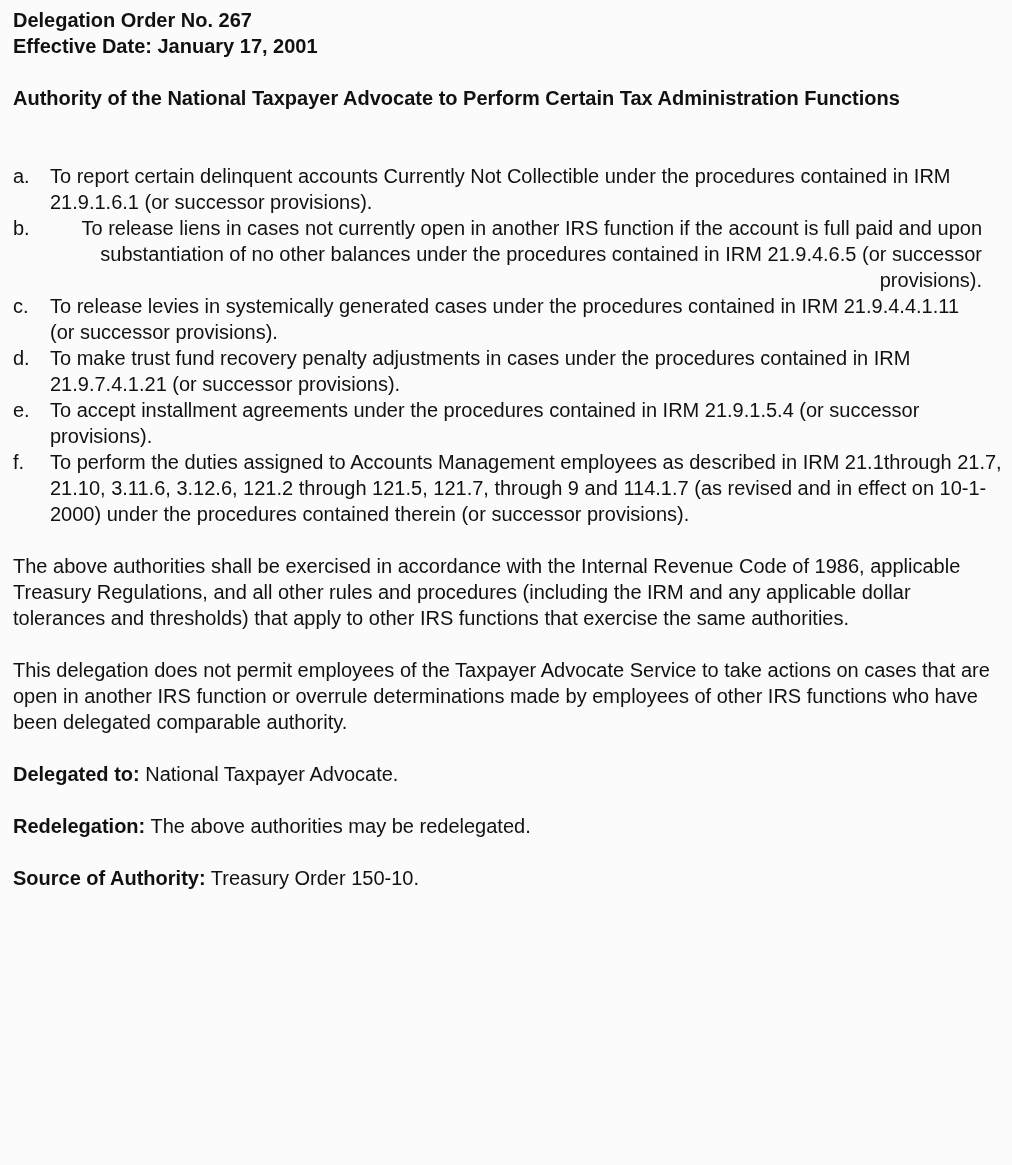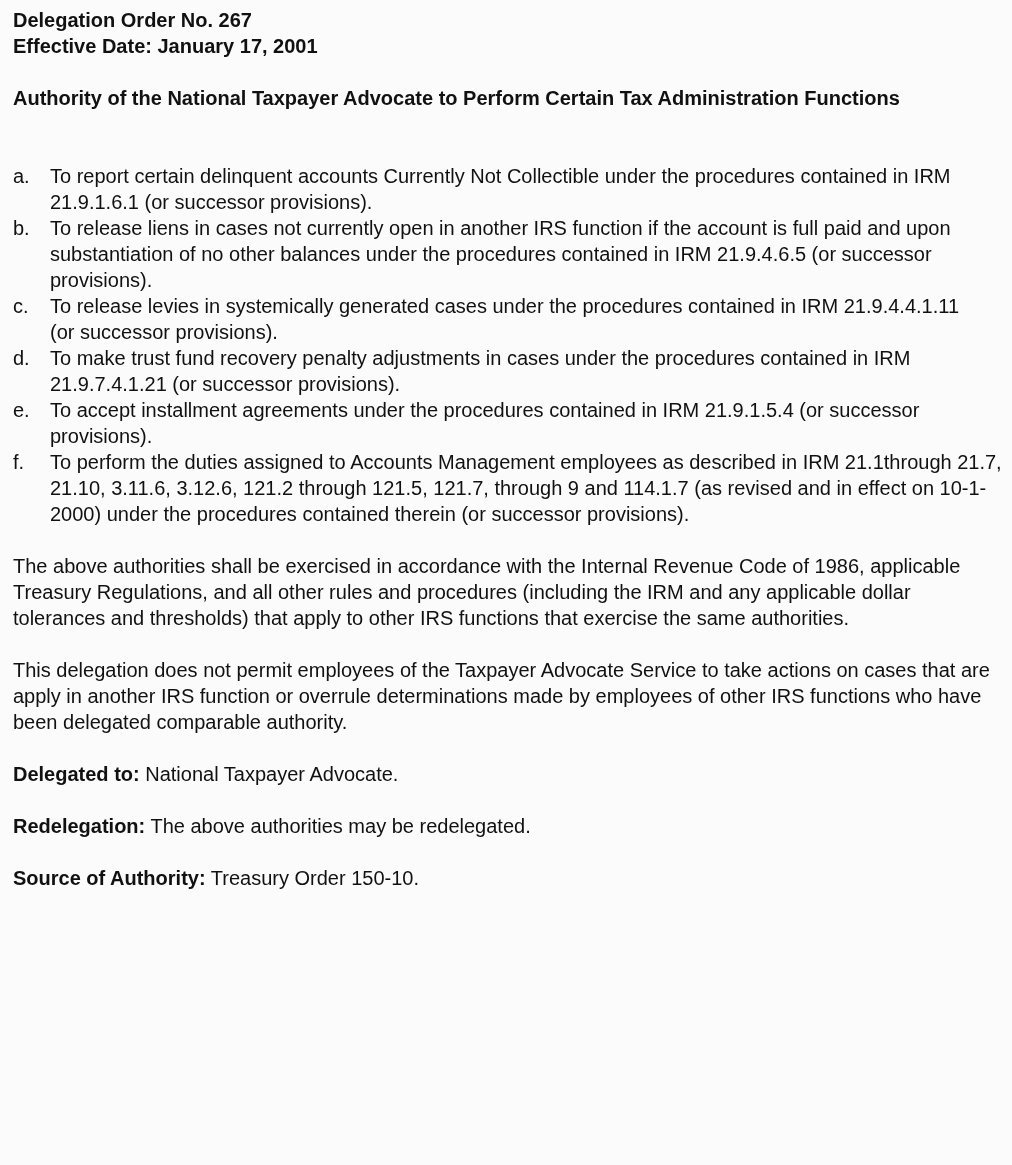--- a/index.html
+++ b/index.html
@@ -67,21 +67,21 @@
 
   <div class="gap"></div>
 
   <ol class="items">
     <li>
       <span class="marker">a.</span>
       <span class="item-text">To report certain delinquent accounts Currently Not Collectible under the procedures contained in IRM 21.9.1.6.1 (or successor provisions).</span>
     </li>
     <li>
       <span class="marker">b.</span>
-      <span class="item-text" style="padding-right:30px;">To release liens in cases not currently open in another IRS function if the account is full paid and upon substantiation of no other balances under the procedures contained in IRM 21.9.4.6.5 (or successor provisions).</span>
+      <span class="item-text" style="padding-right:30px;text-align:right;">To release liens in cases not currently open in another IRS function if the account is full paid and upon substantiation of no other balances under the procedures contained in IRM 21.9.4.6.5 (or successor provisions).</span>
     </li>
     <li>
       <span class="marker">c.</span>
       <span class="item-text" style="padding-right:40px;">To release levies in systemically generated cases under the procedures contained in IRM 21.9.4.4.1.11 (or successor provisions).</span>
     </li>
     <li>
       <span class="marker">d.</span>
       <span class="item-text">To make trust fund recovery penalty adjustments in cases under the procedures contained in IRM 21.9.7.4.1.21 (or successor provisions).</span>
     </li>
     <li>
@@ -91,21 +91,21 @@
     <li>
       <span class="marker">f.</span>
       <span class="item-text">To perform the duties assigned to Accounts Management employees as described in IRM 21.1through 21.7, 21.10, 3.11.6, 3.12.6, 121.2 through 121.5, 121.7, through 9 and 114.1.7 (as revised and in effect on 10-1-2000) under the procedures contained therein (or successor provisions).</span>
     </li>
   </ol>
   <div class="gap"></div>
 
   <p class="block para">The above authorities shall be exercised in accordance with the Internal Revenue Code of 1986, applicable Treasury Regulations, and all other rules and procedures (including the IRM and any applicable dollar tolerances and thresholds) that apply to other IRS functions that exercise the same authorities.</p>
   <div class="gap"></div>
 
-  <p class="block para" style="padding-right:20px;">This delegation does not permit employees of the Taxpayer Advocate Service to take actions on cases that are apply in another IRS function or overrule determinations made by employees of other IRS functions who have been delegated comparable authority.</p>
+  <p class="block para" style="padding-right:20px;">This delegation does not permit employees of the Taxpayer Advocate Service to take actions on cases that are open in another IRS function or overrule determinations made by employees of other IRS functions who have been delegated comparable authority.</p>
   <div class="gap"></div>
 
   <div class="block">
     <span class="bold">Delegated to:</span><span> National Taxpayer Advocate.</span>
   </div>
   <div class="gap"></div>
 
   <div class="block">
     <span class="bold">Redelegation:</span><span> The above authorities may be redelegated.</span>
   </div>

